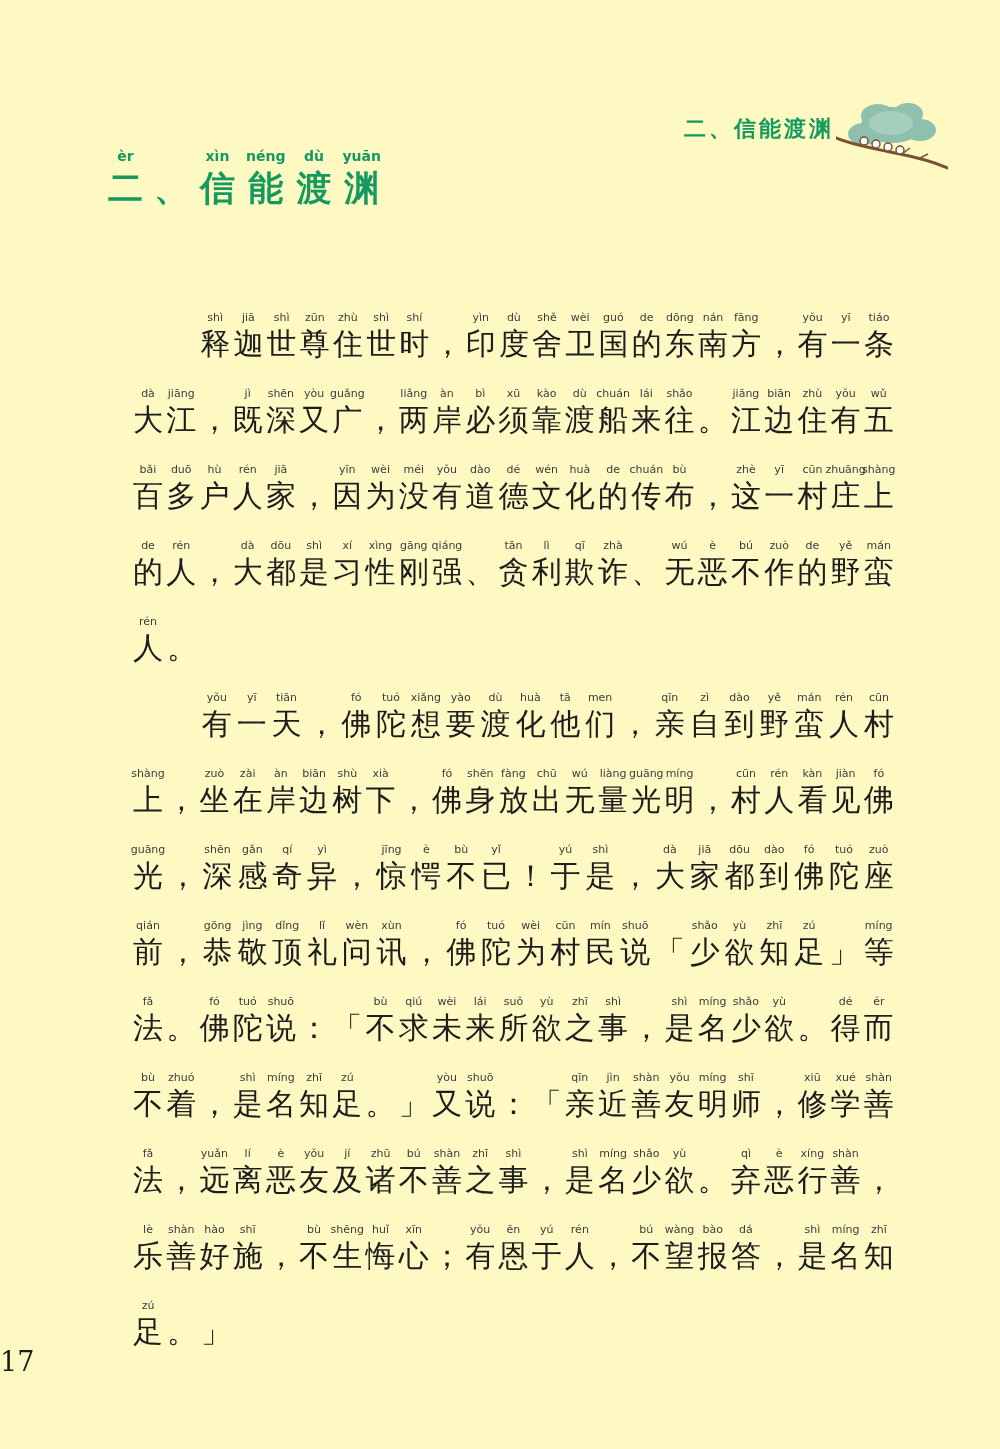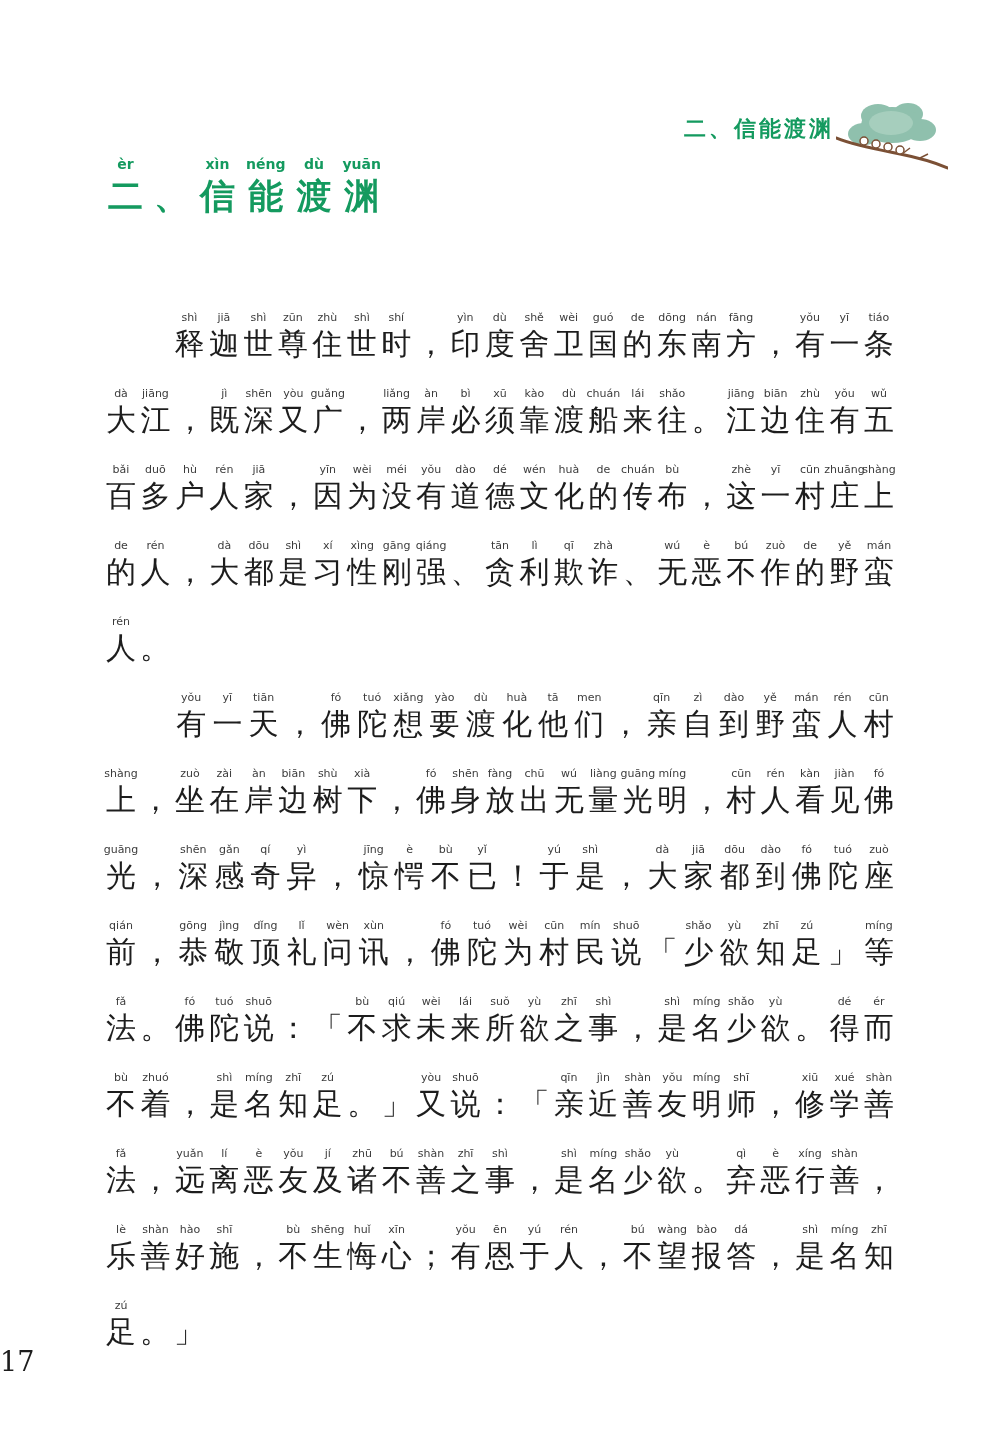--- a/index.html
+++ b/index.html
@@ -1,39 +1,39 @@
 <!DOCTYPE html>
 <html><head>
 <meta charset="utf-8">
 <style>
   html,body{margin:0;padding:0;background:#e8e8e8;}
   .page{
     position:relative;
     width:1000px;height:1449px;
-    background:#ffffff;
+    background:#fef9c3;
     margin:0 auto;
     overflow:hidden;
     font-family:"DejaVu Serif","Liberation Serif",serif;
   }
   
   .running-head{
     position:absolute;top:98px;right:52px;
     display:flex;align-items:flex-start;
   }
   .running-title{
     margin-top:16px;
     font-size:22px;font-weight:bold;
     letter-spacing:3px;
     color:#149a5f;
     font-family:"DejaVu Serif","Liberation Serif",serif;
   }
   .pine{width:112px;height:72px;margin-left:2px;}
   
   .chapter-title{
-    position:absolute;left:108px;top:156px;
+    position:absolute;left:108px;top:148px;
     display:flex;
   }
   .title-cell{
     display:flex;flex-direction:column;align-items:center;
     margin-right:11px;color:#149a5f;
   }
   .title-py{
     height:20px;font-size:14px;font-weight:bold;
     font-family:"DejaVu Sans","Liberation Sans",sans-serif;
     white-space:nowrap;
@@ -46,21 +46,21 @@
   .poem{
     position:absolute;left:167px;top:228px;
     color:#8d5a3c;font-size:26px;line-height:44px;
     letter-spacing:4px;white-space:nowrap;
   }
   .poem-line2{margin-left:119px;}
   
   .body-text{position:absolute;left:106px;top:310px;width:788px;}
   .text-line{
     height:76px;
-    display:flex;justify-content:space-between;align-items:flex-start;
+    display:flex;justify-content:space-between;align-items:flex-start;margin-left:27px;
   }
   .text-line.no-justify{justify-content:flex-start;}
   .indent-spacer{width:64px;flex:0 0 64px;}
   .cell{position:relative;padding-top:16px;}
   .no-justify .cell{margin-right:4px;}
   .cell .py{
     position:absolute;top:1px;left:50%;transform:translateX(-50%);
     font-size:11px;color:#3b3b3b;white-space:nowrap;
     font-family:"DejaVu Sans","Liberation Sans",sans-serif;
   }

